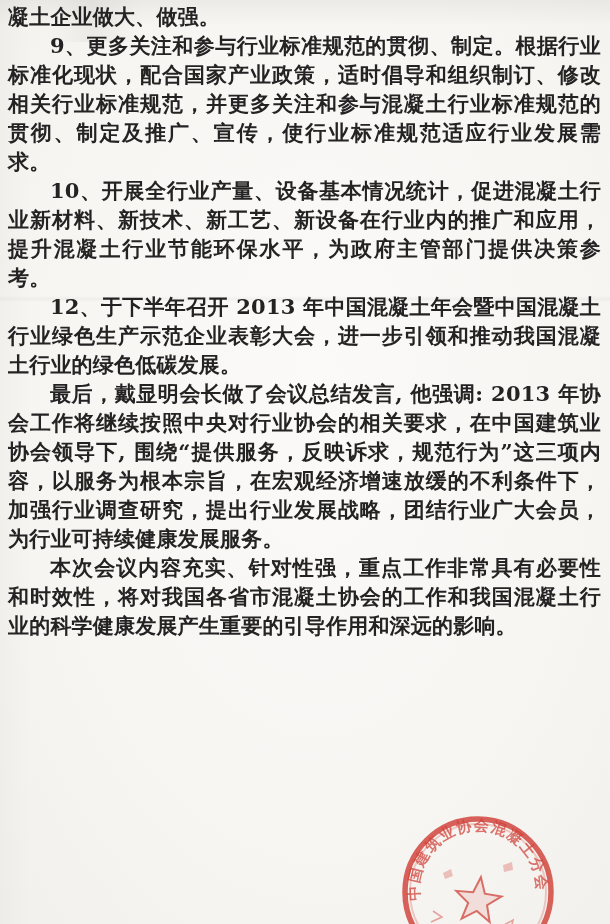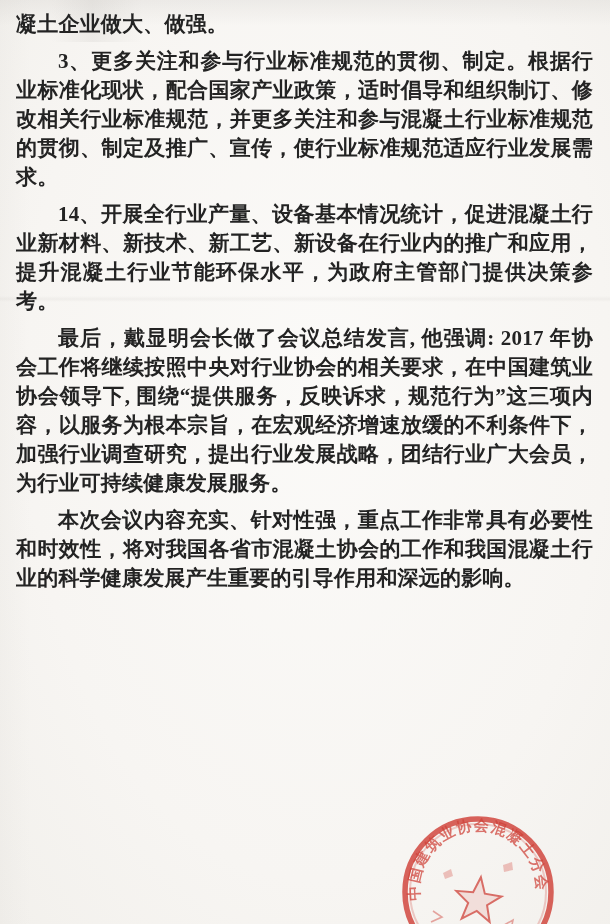--- a/index.html
+++ b/index.html
@@ -24,29 +24,28 @@
     position: absolute; top: 296px; left: 0; width: 610px; height: 6px;
     background: linear-gradient(180deg, rgba(255,255,255,0) 0%, rgba(190,187,183,0.14) 50%, rgba(255,255,255,0) 100%);
     pointer-events: none;
   }
   .body-text {
     position: relative;
     z-index: 2;
     padding: 2px 9px 0 8px;
   }
   p.para {
-    margin: 8px;
+    margin: 0;
     font-size: 21px;
     font-weight: 700;
     line-height: 29px;
     letter-spacing: 0.2px;
     color: var(--text-color, #232323);
     text-align: justify;
     text-justify: inter-ideograph;
-    font-family: Liberation Serif, serif;
   }
   p.para.indent { text-indent: 2em; }
   .seal {
     position: absolute;
     left: 399px;
     top: 813px;
     width: 158px;
     height: 158px;
     z-index: 1;
   }
@@ -78,19 +77,20 @@
     <path class="smudge" d="M98,116 l16,-9 l-3,14 z"></path>
     <path class="smudge" d="M34,98 l9,6 l-11,5"></path>
     <path class="smudge-f" d="M44,60 l8,-4 l2,7 l-8,3 z"></path>
     <path class="smudge-f" d="M104,52 l9,-3 l1,8 l-9,2 z"></path>
     <path class="smudge" d="M60,118 l10,4 l-4,8"></path>
     <path class="smudge" d="M84,124 l12,2 l-6,9"></path>
   </svg>
 
   <div class="body-text">
       <p class="para">凝土企业做大、做强。</p>
-      <p class="para indent">3、更多关注和参与行业标准规范的贯彻、制定。根据行业标准化现状，配合国家产业政策，适时倡导和组织制订、修改相关行业标准规范，并更多关注和参与混凝土行业标准规范的贯彻、制定及推广、宣传，使行业标准规范适应行业发展需求。</p>
-      <p class="para indent">14、开展全行业产量、设备基本情况统计，促进混凝土行业新材料、新技术、新工艺、新设备在行业内的推广和应用，提升混凝土行业节能环保水平，为政府主管部门提供决策参考。</p>
-      <p class="para indent">最后，戴显明会长做了会议总结发言, 他强调: 2017 年协会工作将继续按照中央对行业协会的相关要求，在中国建筑业协会领导下, 围绕“提供服务，反映诉求，规范行为”这三项内容，以服务为根本宗旨，在宏观经济增速放缓的不利条件下，加强行业调查研究，提出行业发展战略，团结行业广大会员，为行业可持续健康发展服务。</p>
+      <p class="para indent">9、更多关注和参与行业标准规范的贯彻、制定。根据行业标准化现状，配合国家产业政策，适时倡导和组织制订、修改相关行业标准规范，并更多关注和参与混凝土行业标准规范的贯彻、制定及推广、宣传，使行业标准规范适应行业发展需求。</p>
+      <p class="para indent">10、开展全行业产量、设备基本情况统计，促进混凝土行业新材料、新技术、新工艺、新设备在行业内的推广和应用，提升混凝土行业节能环保水平，为政府主管部门提供决策参考。</p>
+      <p class="para indent">12、于下半年召开 2013 年中国混凝土年会暨中国混凝土行业绿色生产示范企业表彰大会，进一步引领和推动我国混凝土行业的绿色低碳发展。</p>
+      <p class="para indent">最后，戴显明会长做了会议总结发言, 他强调: 2013 年协会工作将继续按照中央对行业协会的相关要求，在中国建筑业协会领导下, 围绕“提供服务，反映诉求，规范行为”这三项内容，以服务为根本宗旨，在宏观经济增速放缓的不利条件下，加强行业调查研究，提出行业发展战略，团结行业广大会员，为行业可持续健康发展服务。</p>
       <p class="para indent">本次会议内容充实、针对性强，重点工作非常具有必要性和时效性，将对我国各省市混凝土协会的工作和我国混凝土行业的科学健康发展产生重要的引导作用和深远的影响。</p>
     </div>
 
 </div>
 
 </body></html>

